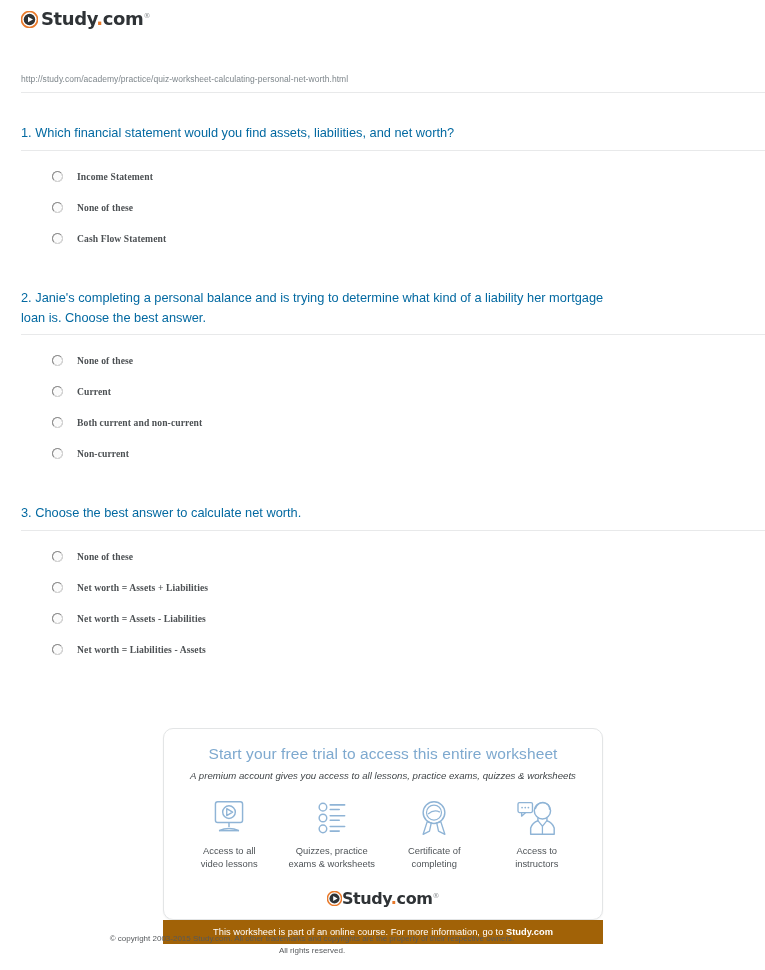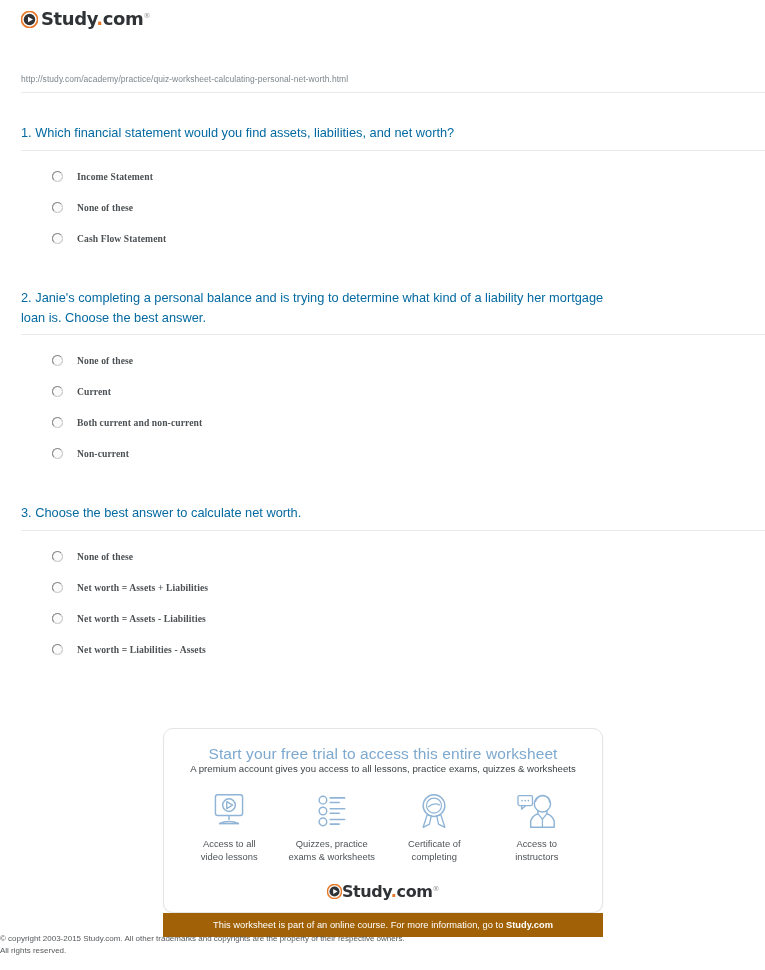--- a/index.html
+++ b/index.html
@@ -161,21 +161,23 @@
     text-align: center;
     font-size: 15.5px;
     color: #7ea9cf;
     font-weight: 400;
     letter-spacing: 0.1px;
   }
   .promo-sub {
     text-align: center;
     font-size: 9.6px;
     color: #3f4447;
+    margin-top: 7px;
     letter-spacing: 0.02px;
+    font-style: italic;
   }
   .features {
     display: flex;
     justify-content: space-around;
     margin-top: 17px;
     padding: 0 14px;
   }
   .feature {
     width: 98px;
     text-align: center;
@@ -210,21 +212,21 @@
     letter-spacing: 0.02px;
   }
   .promo-banner b { font-weight: bold; }
 
   
   .footer {
     position: absolute;
     left: 0;
     top: 933px;
     width: 624px;
-    text-align: left;
+    text-align: center;
     font-size: 8px;
     color: #56595c;
     line-height: 1.45;
   }
 </style>
 </head>
 <body>
 
 <div class="page">
 

